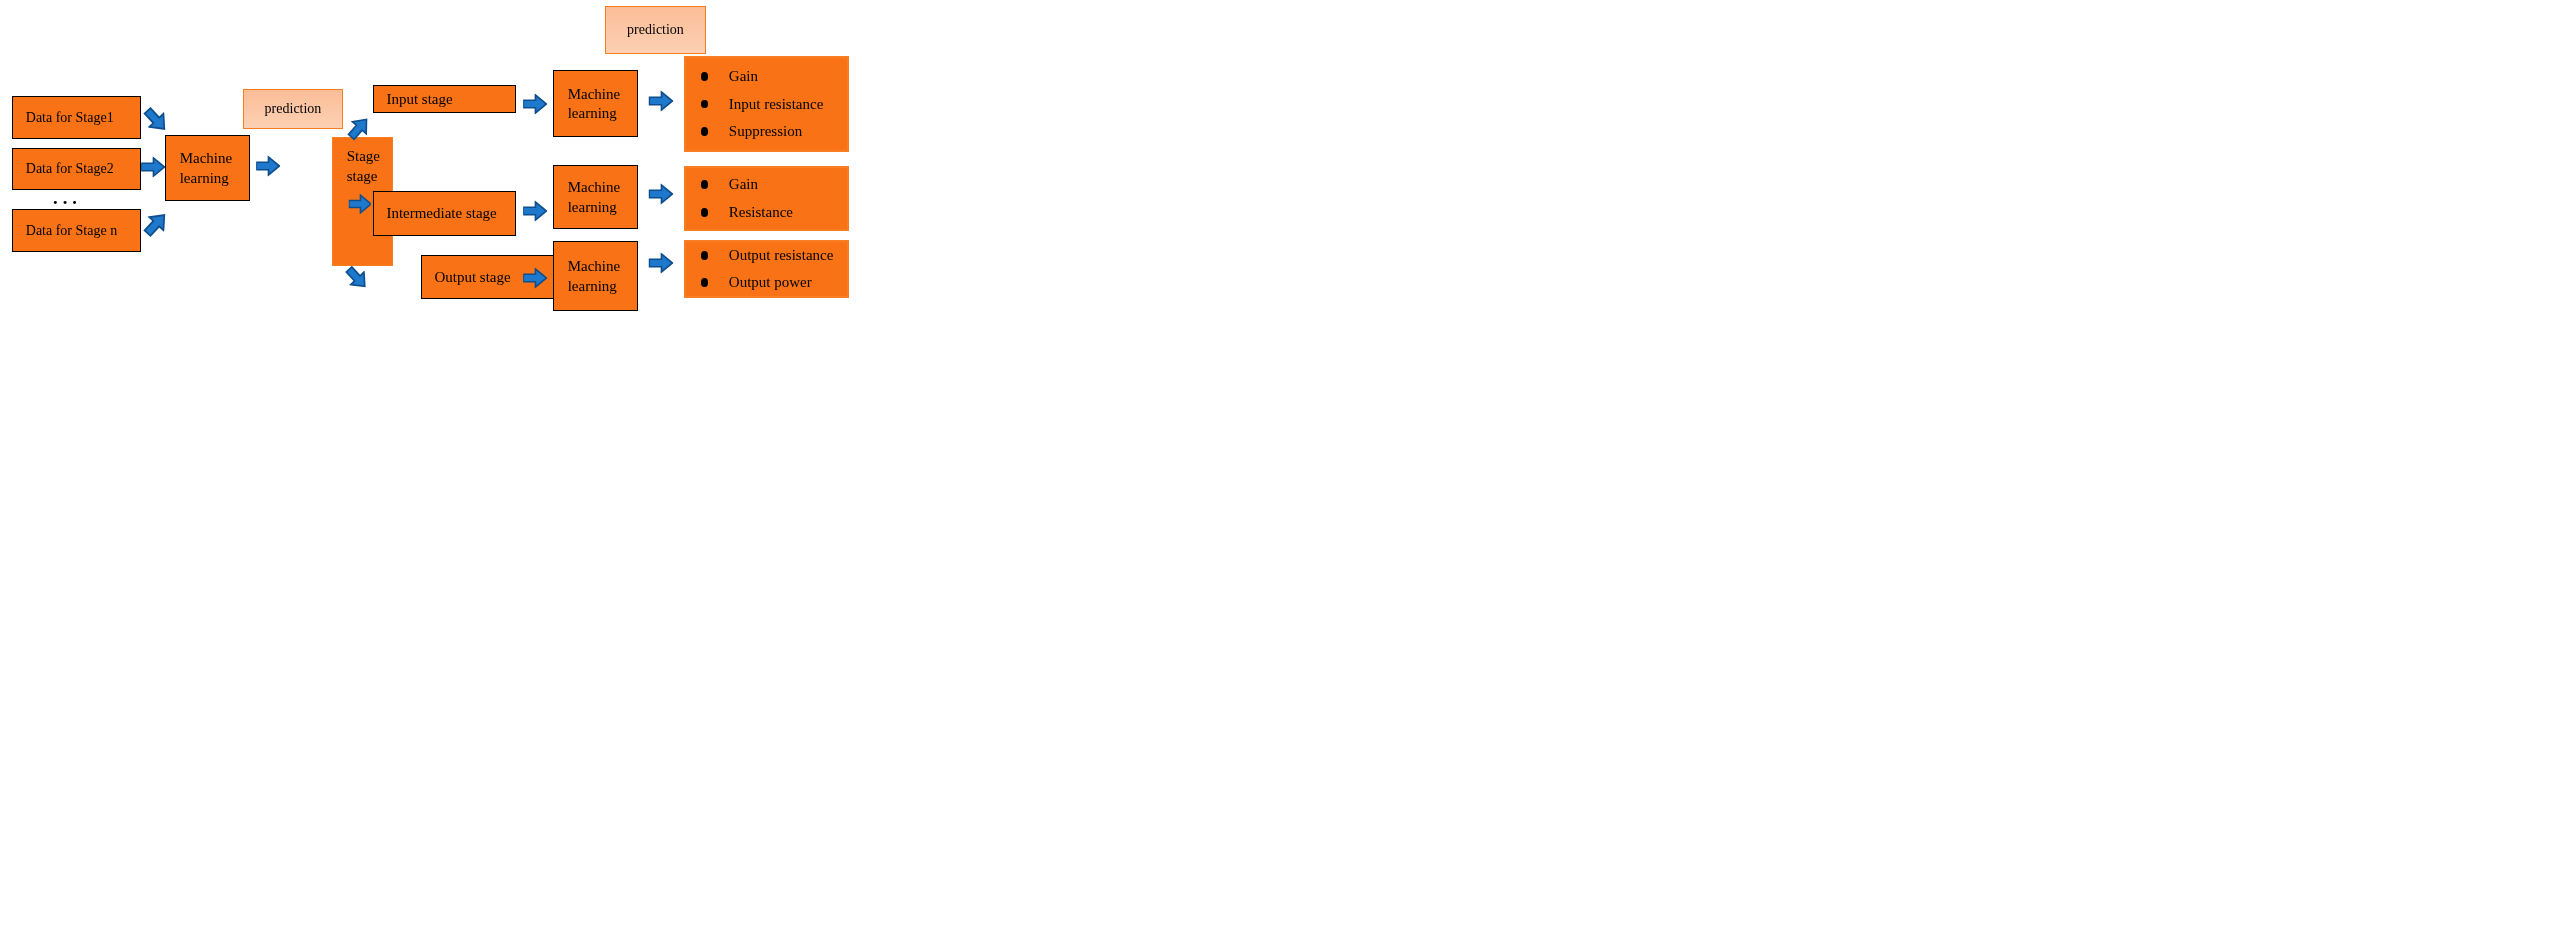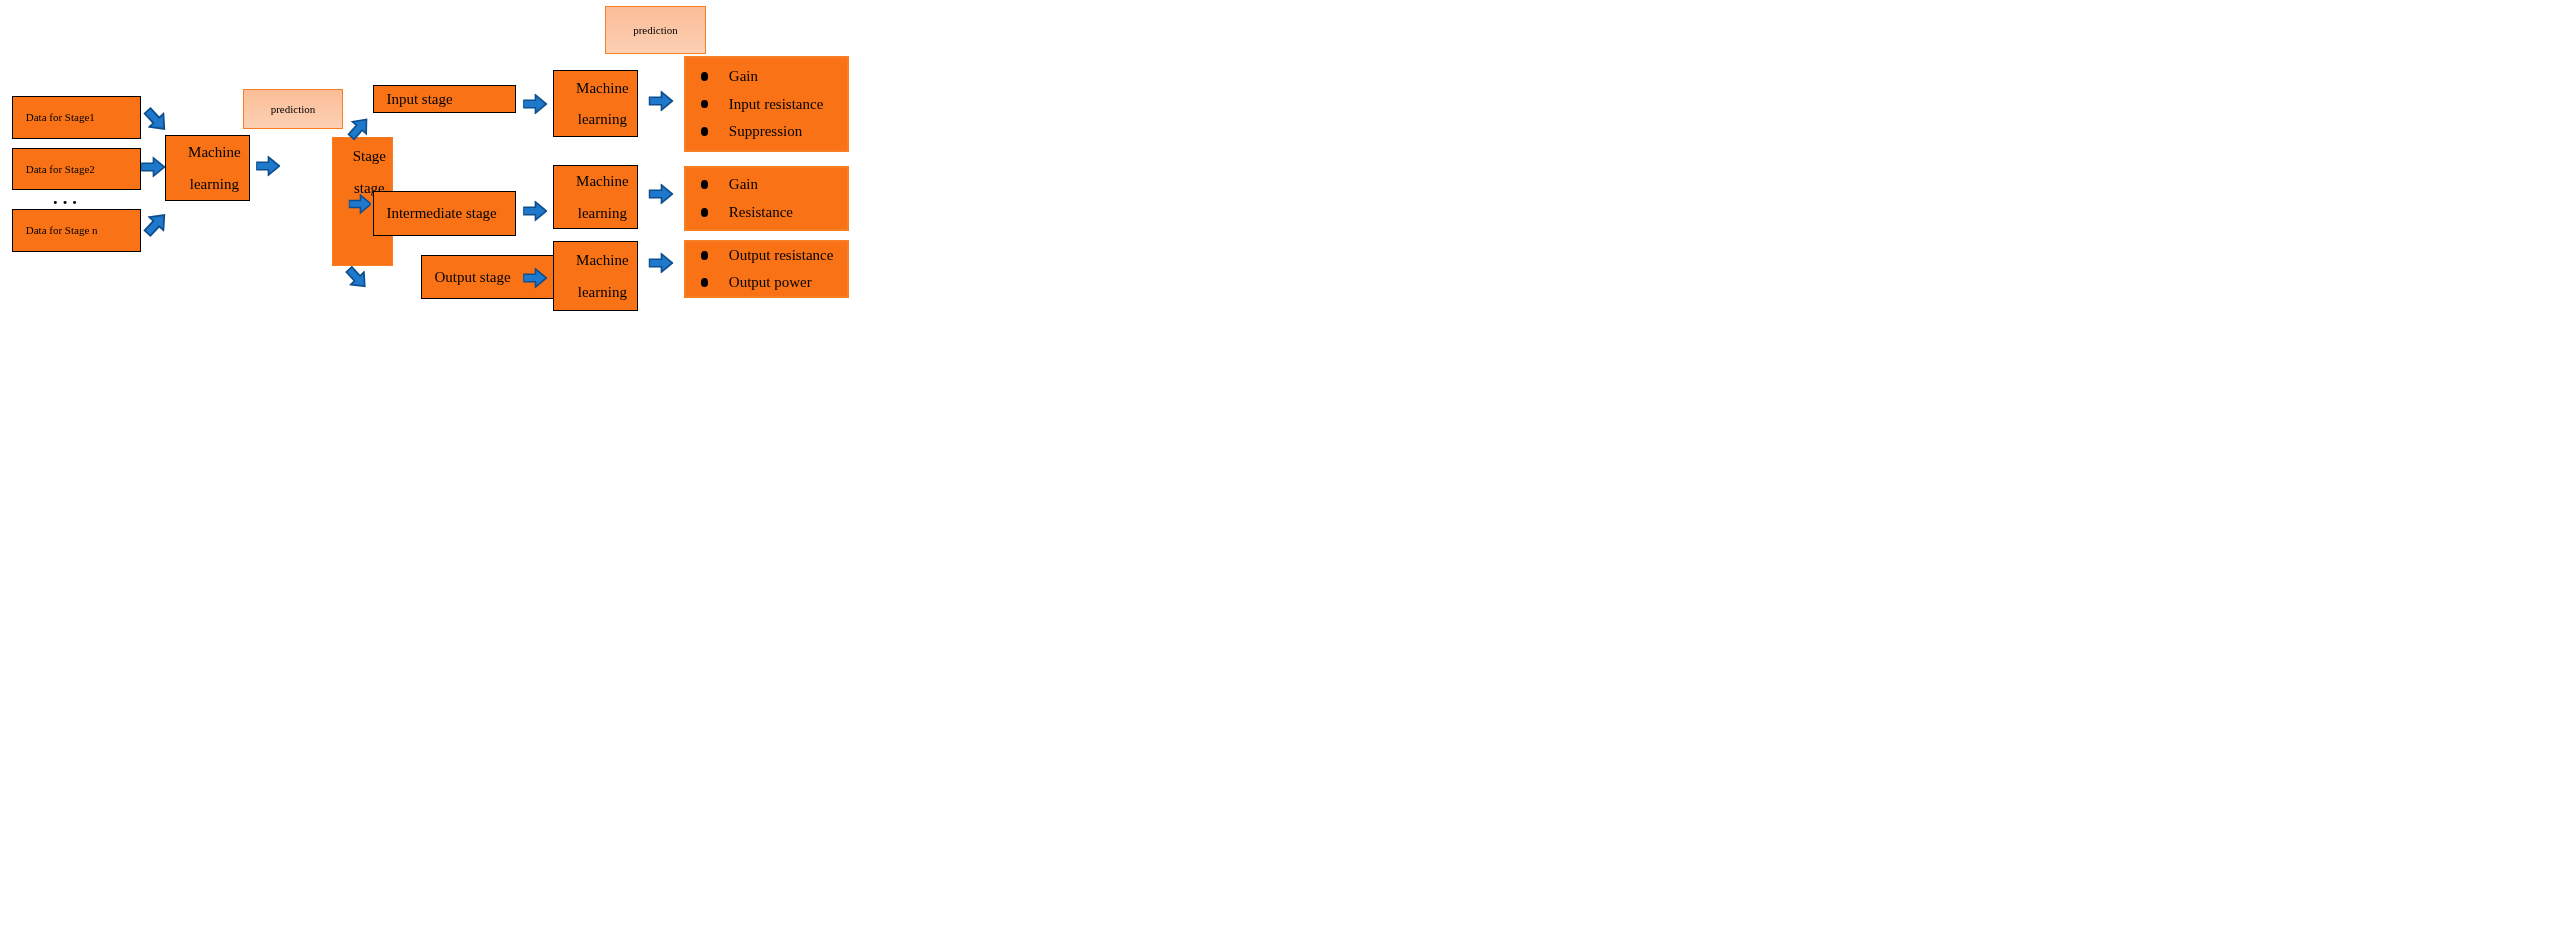--- a/index.html
+++ b/index.html
@@ -21,23 +21,23 @@
   }
   .box{position:absolute;box-sizing:border-box;background:#f97316;}
   .black{border:1.2px solid var(--ink);}
   .black-thick{border:1.9px solid var(--ink);}
   .orange-thin{border:1.9px solid var(--orange);}
   .orange-thick{border:2.5px solid var(--orange);}
   .peach{background:linear-gradient(180deg,var(--orange-fill-top),var(--orange-fill-bottom));}
   .vcenter{display:flex;align-items:center;}
   .hcenter{display:flex;align-items:center;justify-content:center;}
   .label{font-size:15px;line-height:1.1;white-space:nowrap;}
-  .label-lg{font-size:11px;line-height:1.1;white-space:nowrap;}
+  .label-lg{font-size:14px;line-height:1.1;white-space:nowrap;}
   .pad-l{padding-left:12.4px;}
-  .two-line{display:flex;flex-direction:column;justify-content:center;gap:15px;padding-left:13.7px;text-align:center;}
+  .two-line{display:flex;flex-direction:column;justify-content:center;gap:3px;padding-left:13.7px;}
   .two-line.top{justify-content:flex-start;padding-top:10px;margin-left:45px;}
   .ellipsis{
     position:absolute;font-size:18.6px;font-weight:bold;letter-spacing:5px;
     line-height:1;
   }
   .bullets{display:flex;flex-direction:column;justify-content:center;gap:10.6px;padding-left:15px;}
   .bullet-row{display:flex;align-items:center;}
   .dot{width:6.8px;height:8.7px;border-radius:50%;background:var(--ink);flex:0 0 auto;}
   .bullet-text{margin-left:21px;font-size:15px;white-space:nowrap;}
   .arrow{position:absolute;transform:translate(-50%,-50%);}

